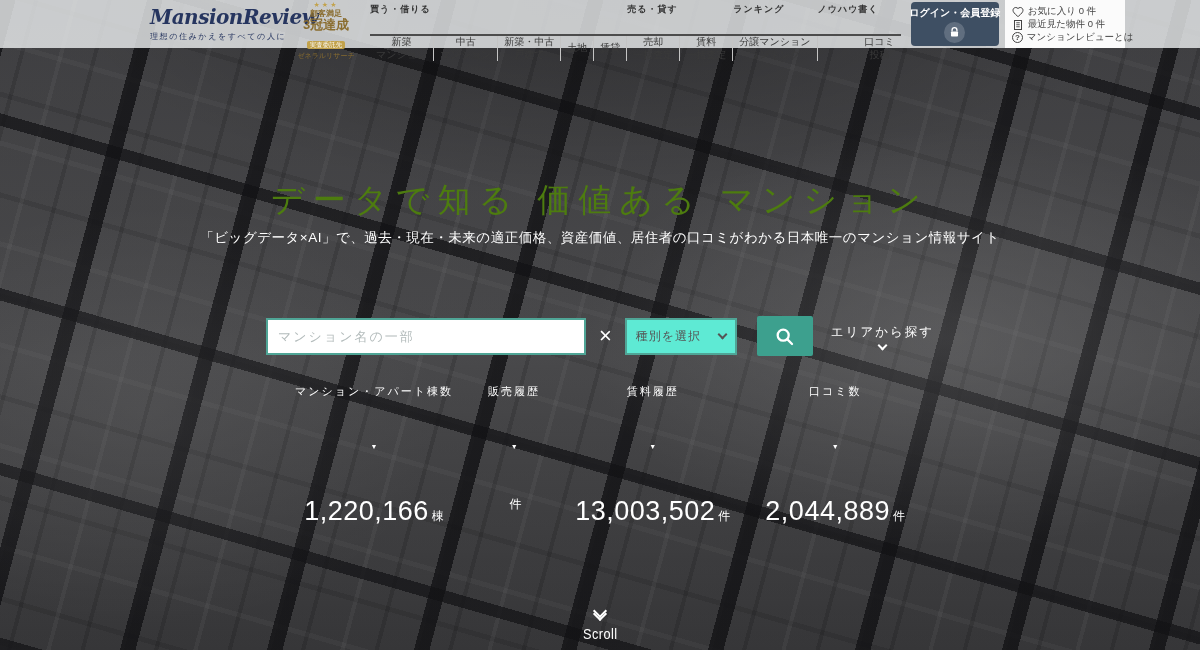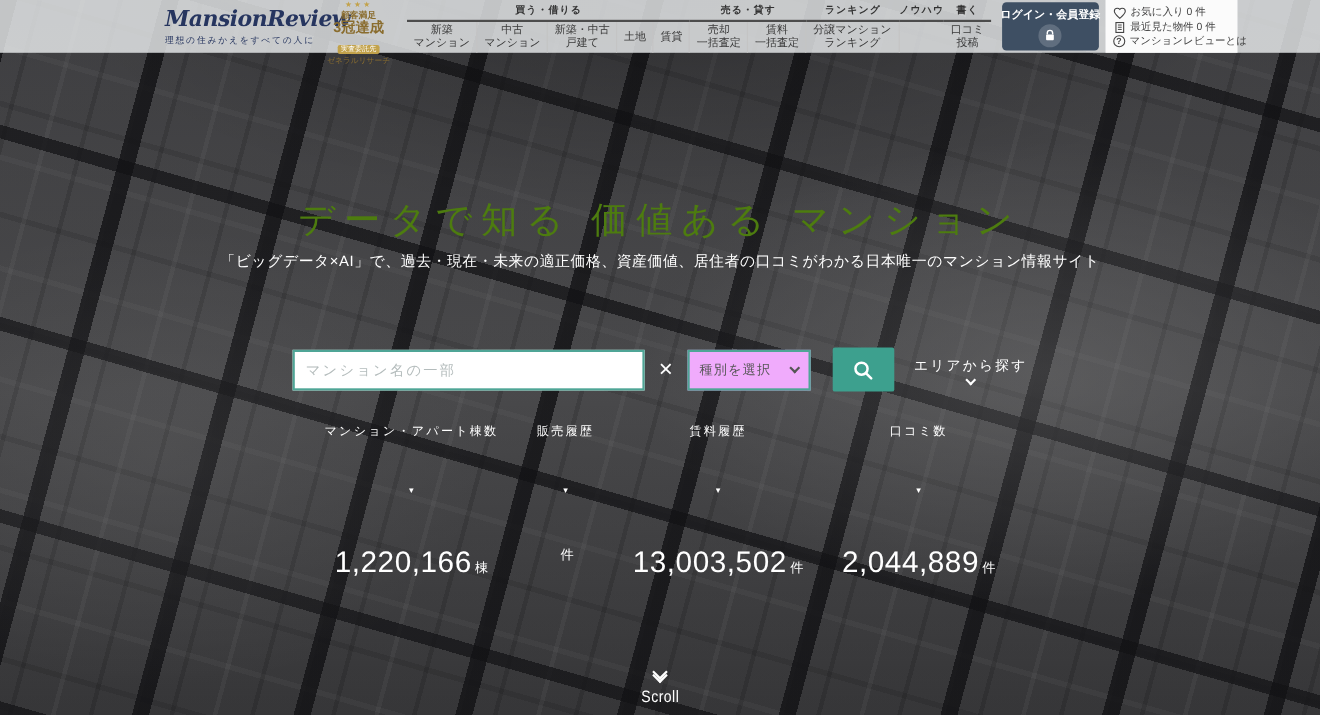--- a/index.html
+++ b/index.html
@@ -35,21 +35,21 @@
 
   .badge { width:68px; flex:0 0 auto; text-align:center; position:relative; top:1px; line-height:1.15; z-index:11; }
   .badge-stars { font-size:7px; color:#c2a24b; letter-spacing:2px; }
   .badge-l1 { font-size:8px; font-weight:bold; color:#8a6d2f; }
   .badge-l2 { font-size:13px; font-weight:bold; color:#8a6d2f; }
   .badge-l3 { display:inline-block; background:#c2a24b; color:#fff; font-size:6.5px; padding:0 3px; border-radius:2px; margin-top:1px; }
   .badge-l4 { font-size:7px; color:#8a6d2f; }
 
   .nav { display:flex; margin-left:10px; }
   .nav-group { display:flex; flex-direction:column; }
-  .nav-group-header { font-size:9px; font-weight:bold; color:#333; text-align:center; letter-spacing:1px; padding:3px 0 2px; border-bottom:2px solid #4c4c4c; }
+  .nav-group-header { font-size:9px; font-weight:bold; color:#333; text-align:left; letter-spacing:1px; padding:3px 0 18px; border-bottom:2px solid #4c4c4c; }
   .nav-items { display:flex; flex:1; align-items:center; }
   .nav-item { font-size:10px; color:#3a3a3a; text-align:center; line-height:1.25; padding:0 6px; cursor:pointer; border-right:1px solid #c4c4c4; height:100%; display:flex; flex-direction:column; justify-content:center; }
   .nav-group:last-of-type .nav-item:last-child { border-right:none; }
   .nav-item span { display:block; white-space:nowrap; }
 
   .login-btn { flex:0 0 auto; width:88px; margin:2px 6px 2px 10px; background:#3e4f63; border-radius:4px; display:flex; flex-direction:column; align-items:center; justify-content:center; gap:2px; cursor:pointer; }
   .login-label { color:#fff; font-size:10px; font-weight:bold; white-space:nowrap; }
   .lock-circle { width:21px; height:21px; border-radius:50%; background:rgba(255,255,255,.18); display:flex; align-items:center; justify-content:center; }
 
   .utility { flex:0 0 auto; width:120px; background:rgba(255,255,255,.92); margin:0; padding:5px 7px; display:flex; flex-direction:column; justify-content:space-between; }
@@ -57,21 +57,21 @@
   .q-icon { width:11px; height:11px; border:1.3px solid #444; border-radius:50%; font-size:8px; display:flex; align-items:center; justify-content:center; color:#444; font-weight:bold; flex:0 0 auto; }
 
   
   .hero-title { position:absolute; top:178px; width:100%; text-align:center; color:#4d7c0f; font-size:33px; font-weight:400; letter-spacing:8px; z-index:2; }
   .hero-subtitle { position:absolute; top:229px; width:100%; text-align:center; color:#fff; font-size:13.5px; letter-spacing:.5px; z-index:2; }
 
   .search-row { position:absolute; top:316px; width:100%; display:flex; align-items:center; justify-content:center; z-index:2; }
   .search-input { width:320px; height:37px; border:2px solid #4fa596; background:#fff; font-size:13px; padding:0 10px; color:#ef4444; outline:none; }
   .search-input::placeholder { color:#b4bcbc; letter-spacing:2px; }
   .multiply { color:#fff; font-size:22px; font-weight:300; margin:0 13px; }
-  .type-select { width:112px; height:37px; border:2px solid #4fa596; background:#f0abfc; display:flex; align-items:center; justify-content:space-between; padding:0 9px; cursor:pointer; }
+  .type-select { width:112px; height:37px; border:2px solid #4fa596; background:#5eead4; display:flex; align-items:center; justify-content:space-between; padding:0 9px; cursor:pointer; }
   .type-select-label { font-size:12px; color:#555; letter-spacing:1px; white-space:nowrap; }
   .chev { width:7px; height:7px; border-right:2px solid #555; border-bottom:2px solid #555; transform:rotate(45deg); margin-top:-4px; }
   .search-btn { width:56px; height:40px; background:#3da08e; border:none; border-radius:2px; margin-left:20px; display:flex; align-items:center; justify-content:center; cursor:pointer; }
   .area-link { margin-left:18px; display:flex; flex-direction:column; align-items:center; cursor:pointer; }
   .area-link-label { color:#fff; font-size:12.5px; letter-spacing:2px; white-space:nowrap; }
   .chev-white { width:7px; height:7px; border-right:2px solid #fff; border-bottom:2px solid #fff; transform:rotate(45deg); margin-top:1px; }
 
   .stats { position:absolute; top:384px; left:50%; transform:translateX(-50%); width:610px; display:flex; justify-content:space-between; z-index:2; }
   .stat { display:flex; flex-direction:column; align-items:center; color:#fff;gap:40px; }
   .stat-label { font-size:11px; letter-spacing:2px; white-space:nowrap; }

